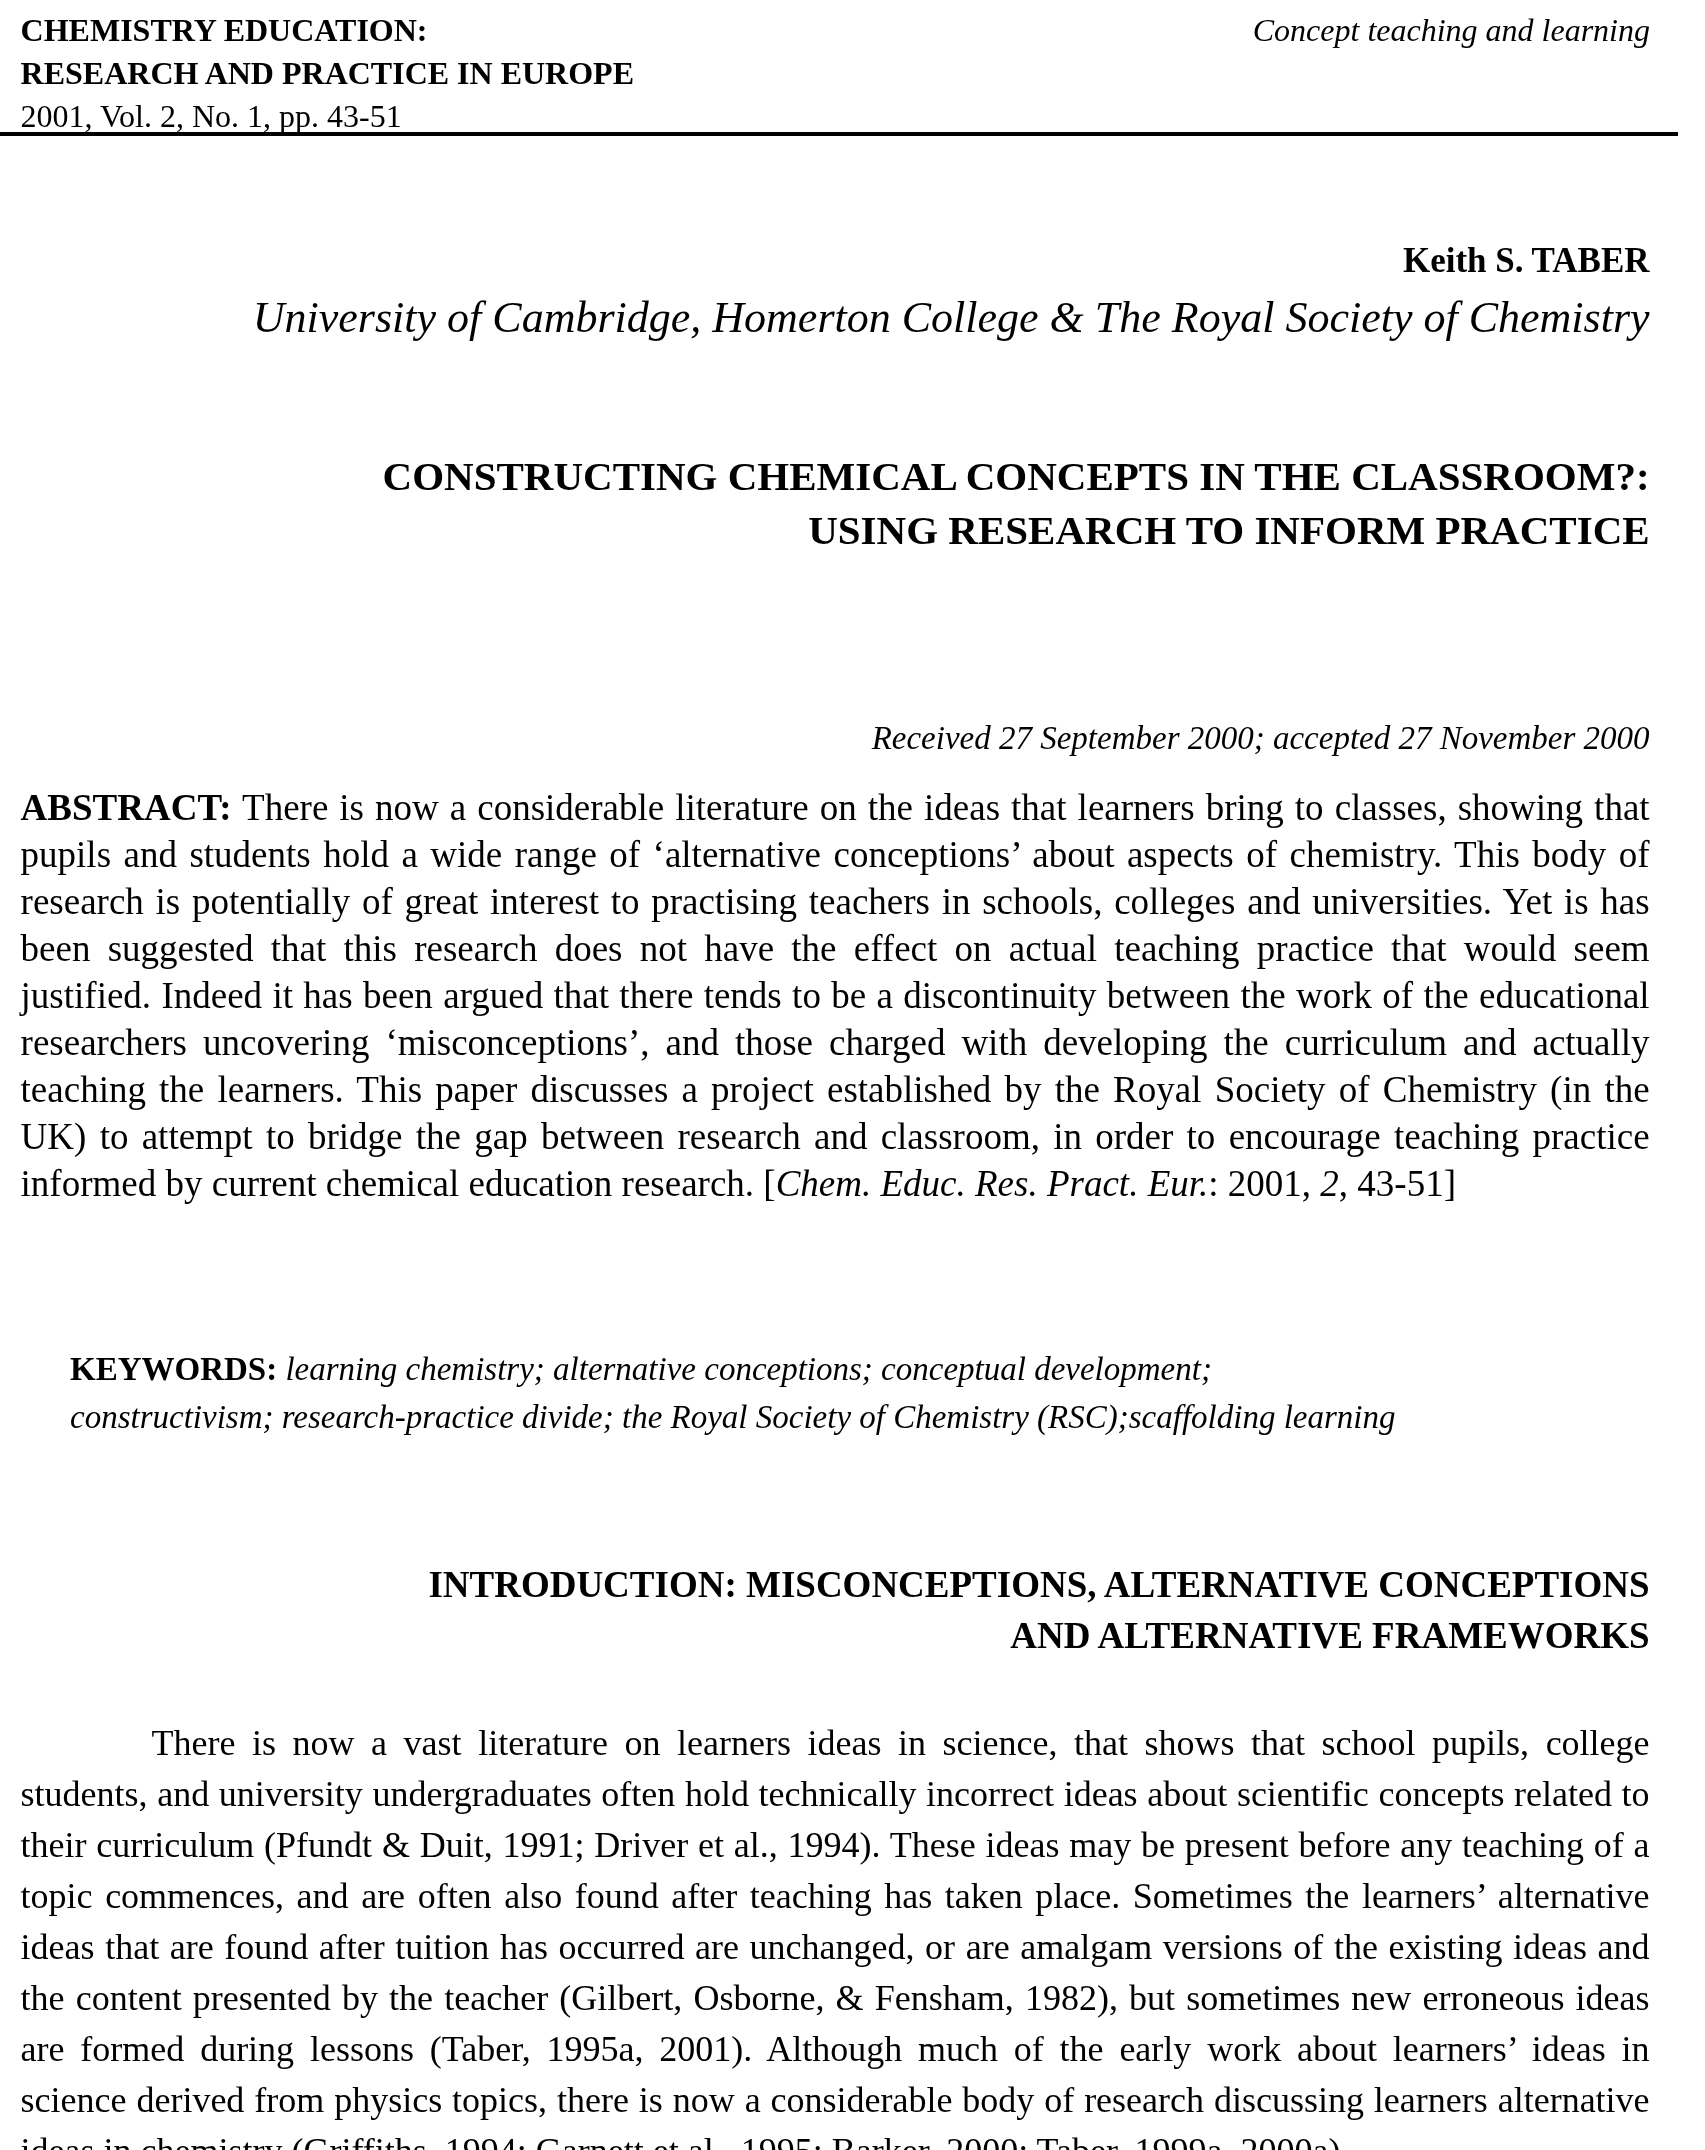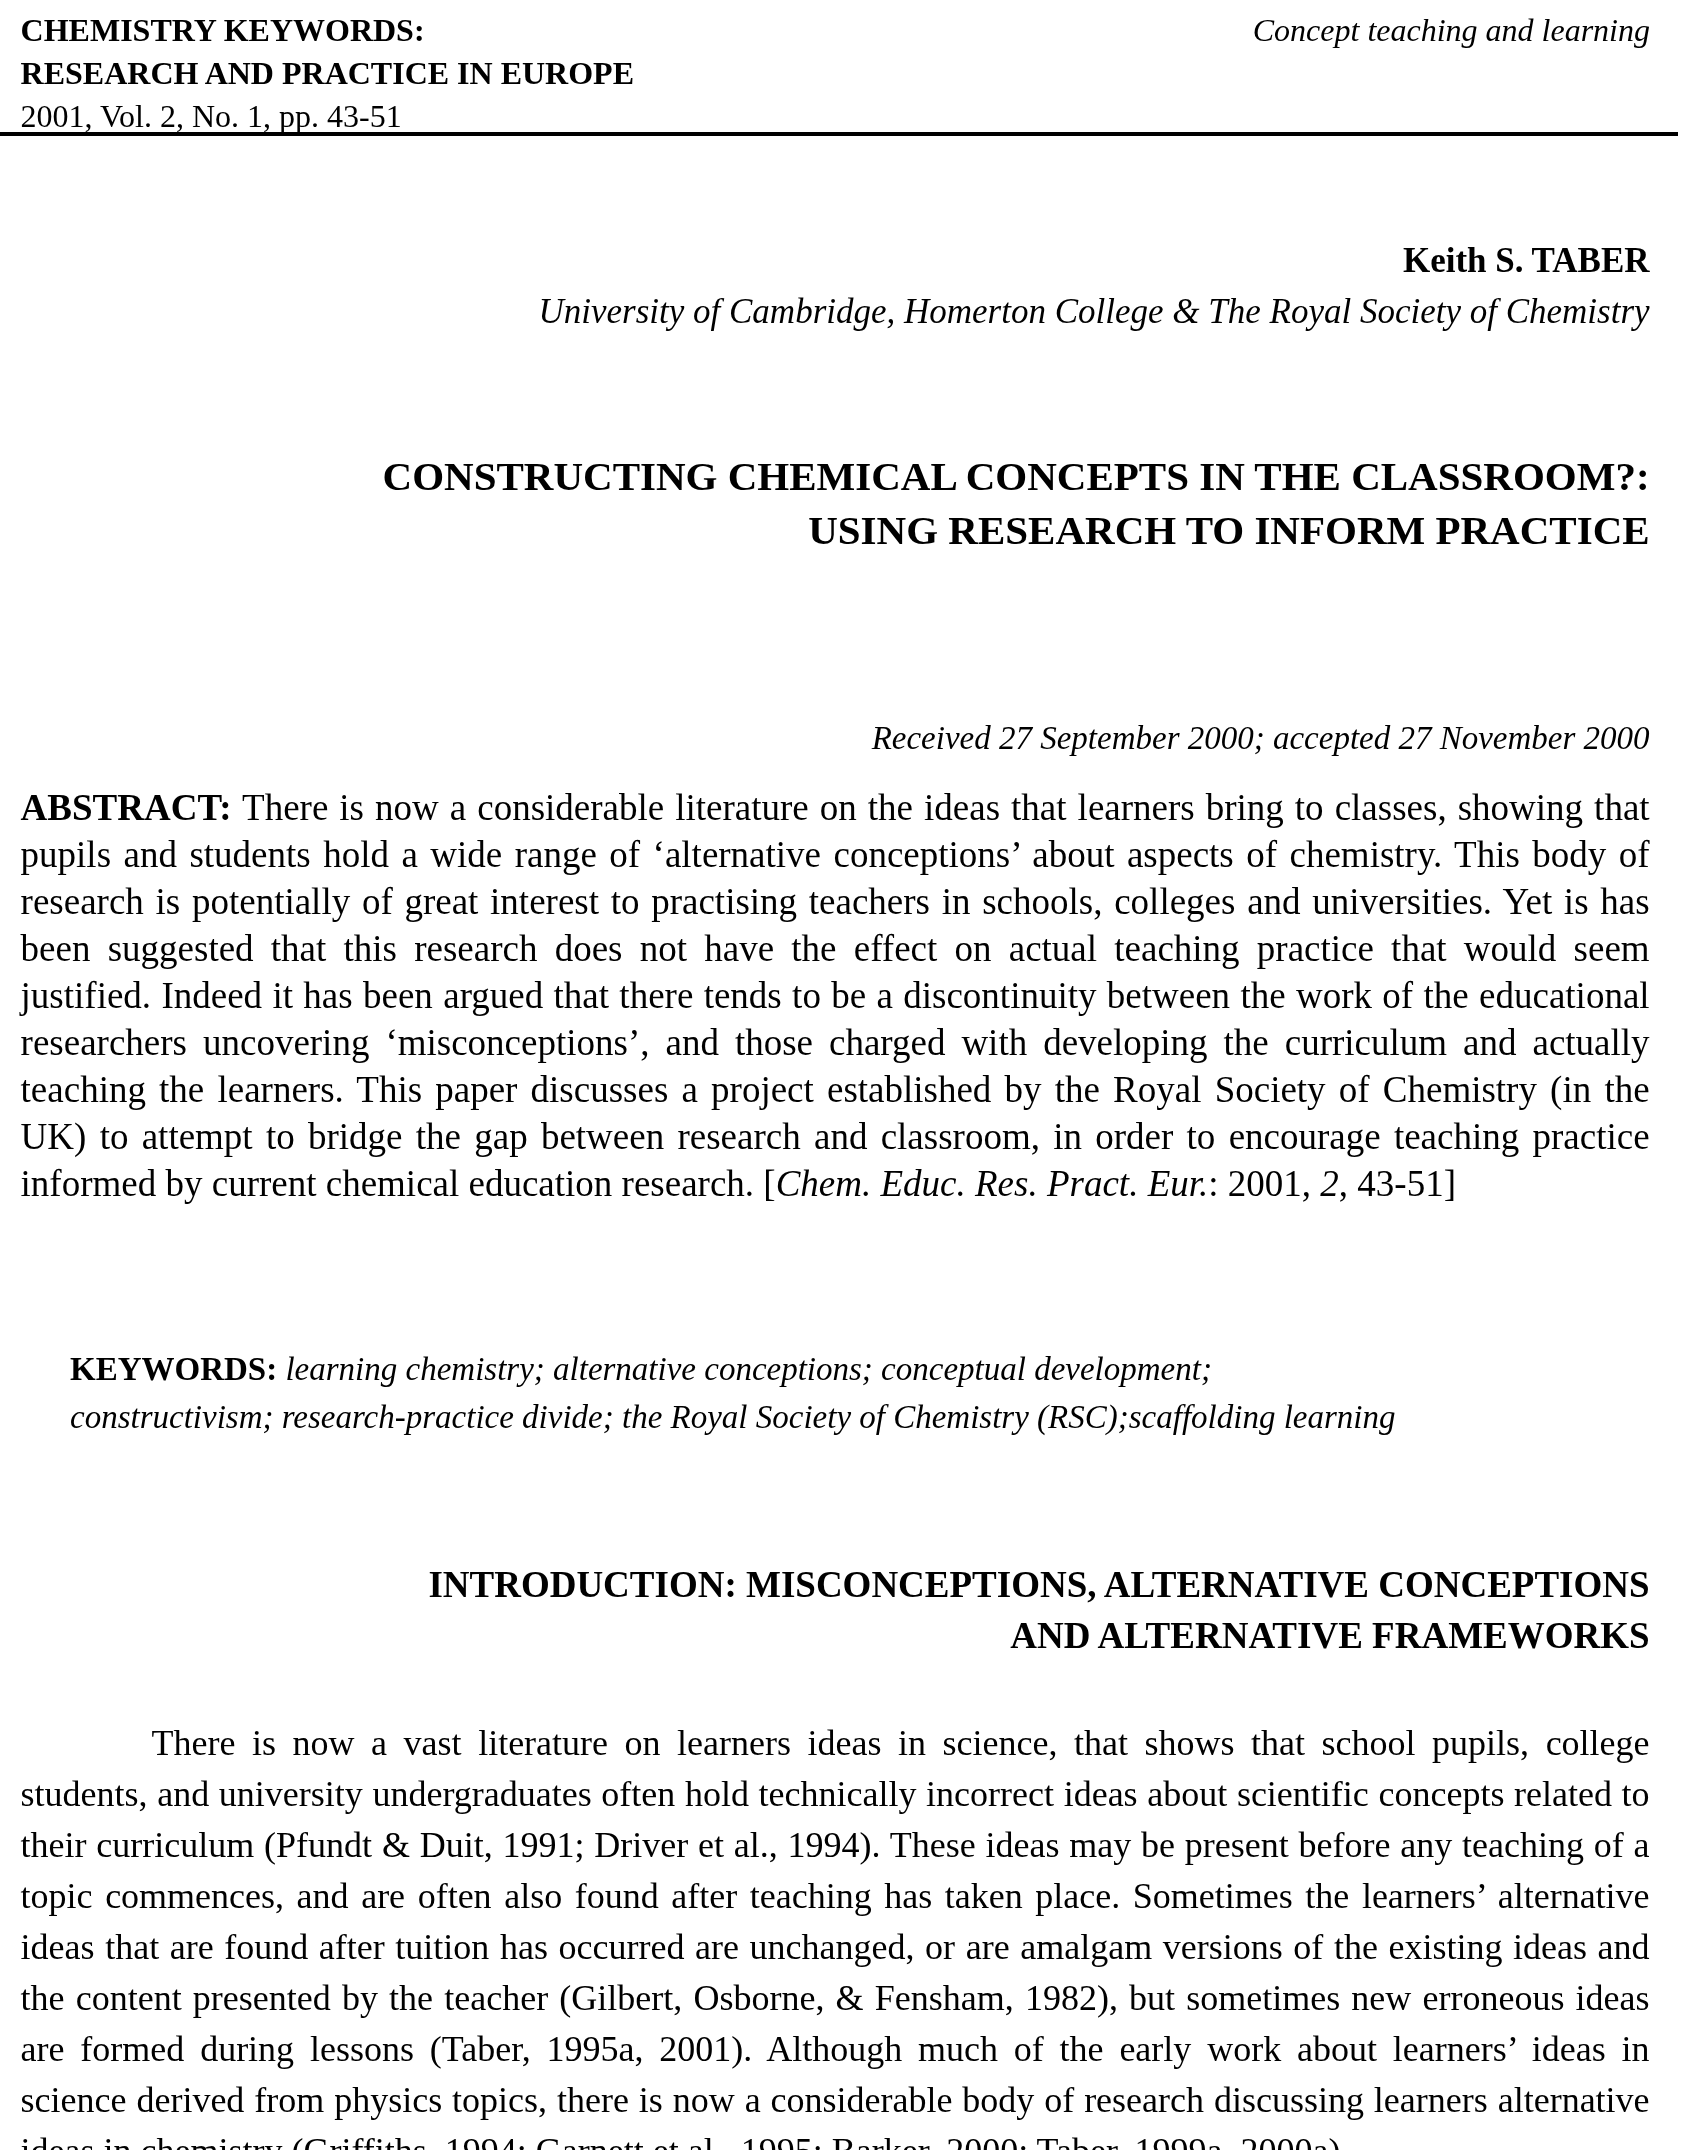--- a/index.html
+++ b/index.html
@@ -7,35 +7,35 @@
          font-family: "Liberation Serif", "DejaVu Serif", serif; color: #000; }
   .abs { position: absolute; }
   .hdr { font-size: 32px; line-height: 43px; }
   .hdr-left { left: 20.6px; top: 8.6px; width: 860px; }
   .hdr-right { right: 55px; top: 8.6px; width: 860px; text-align: right; }
   .b { font-weight: bold; }
   .i { font-style: italic; }
   .rule { left: 0; top: 132px; width: 1678px; height: 4.3px; background: #000; }
   .center { left: 20.6px; width: 1629px; text-align: right; }
   .author { top: 241px; font-size: 35px; font-weight: bold; }
-  .affil { top: 292px; font-size: 35px; font-style: italic; }
+  .affil { top: 292px; font-size: 44px; font-style: italic; }
   .title { top: 449px; font-size: 41px; line-height: 54px; font-weight: bold; }
   .received { top: 720px; font-size: 33px; font-style: italic; }
   .just { left: 20.6px; width: 1629px; text-align: justify; text-align-last: left; }
   .abstract { top: 784px; font-size: 37px; line-height: 47px; }
   .keywords { top: 1345px; font-size: 33px; line-height: 48px; }
   .intro-h { top: 1559px; font-size: 37px; line-height: 51px; font-weight: bold; }
   .body-text { top: 1718px; font-size: 36px; line-height: 51px; }
   .body-text p { margin: 0; text-indent: 131px; }
 </style>
 </head>
 <body>
 
 <div class="abs hdr hdr-left">
-  <div class="b">CHEMISTRY KEYWORDS:</div>
+  <div class="b">CHEMISTRY EDUCATION:</div>
   <div class="b">RESEARCH AND PRACTICE IN EUROPE</div>
   <div>2001, Vol. 2, No. 1, pp. 43-51</div>
 </div>
 <div class="abs hdr hdr-right">
   <div class="i">Concept teaching and learning</div>
 </div>
 <div class="abs rule"></div>
 
 <div class="abs center author">Keith S. TABER</div>
 <div class="abs center affil">University of Cambridge, Homerton College &amp; The Royal Society of Chemistry</div>

